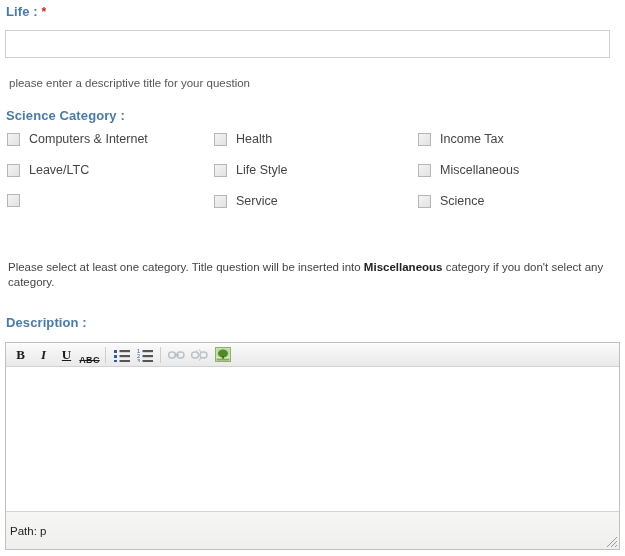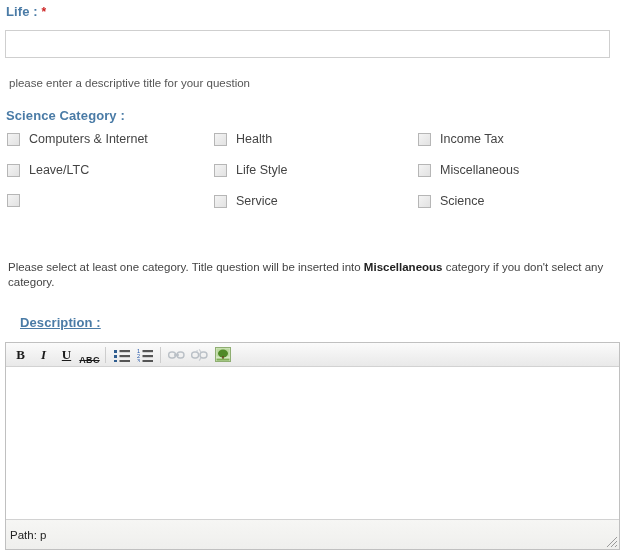--- a/index.html
+++ b/index.html
@@ -128,23 +128,22 @@
     width: 606px;
     font-size: 11.5px;
     line-height: 15px;
     color: #444444;
   }
   #category-note b { font-weight: bold; color: #222; }
 
   
   #description-label-row {
     position: absolute;
-    left: 20px;
+    left: 6px;
     top: 315px;
-    text-decoration: underline;
   }
 
   
   #editor {
     position: absolute;
     left: 5px;
     top: 342px;
     width: 615px;
     height: 208px;
     box-sizing: border-box;
@@ -203,21 +202,21 @@
     font-size: 13px;
     color: #000;
     overflow: auto;
     box-sizing: border-box;
   }
   #editor-statusbar {
     position: absolute;
     left: 0;
     bottom: 0;
     width: 100%;
-    height: 30px;
+    height: 38px;
     box-sizing: border-box;
     border-top: 1px solid #d2d2d2;
     background: linear-gradient(to bottom,#f6f6f4 0%,#efefed 100%);
     display: flex;
     align-items: center;
     padding-left: 4px;
     font-size: 11.5px;
     color: #222;
   }
   #editor-resize-grip {

